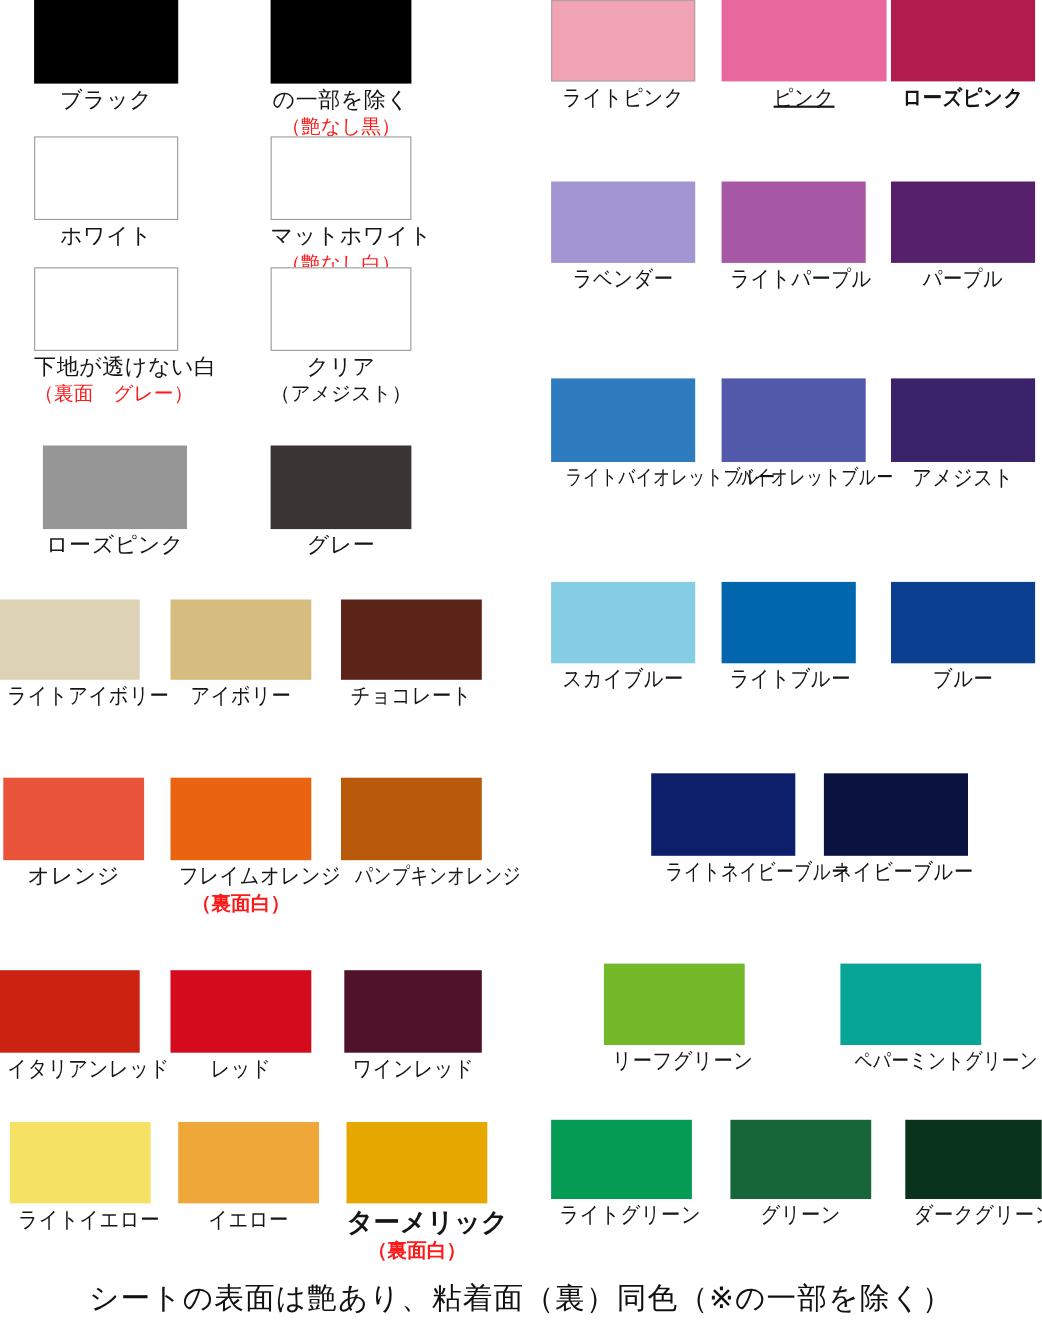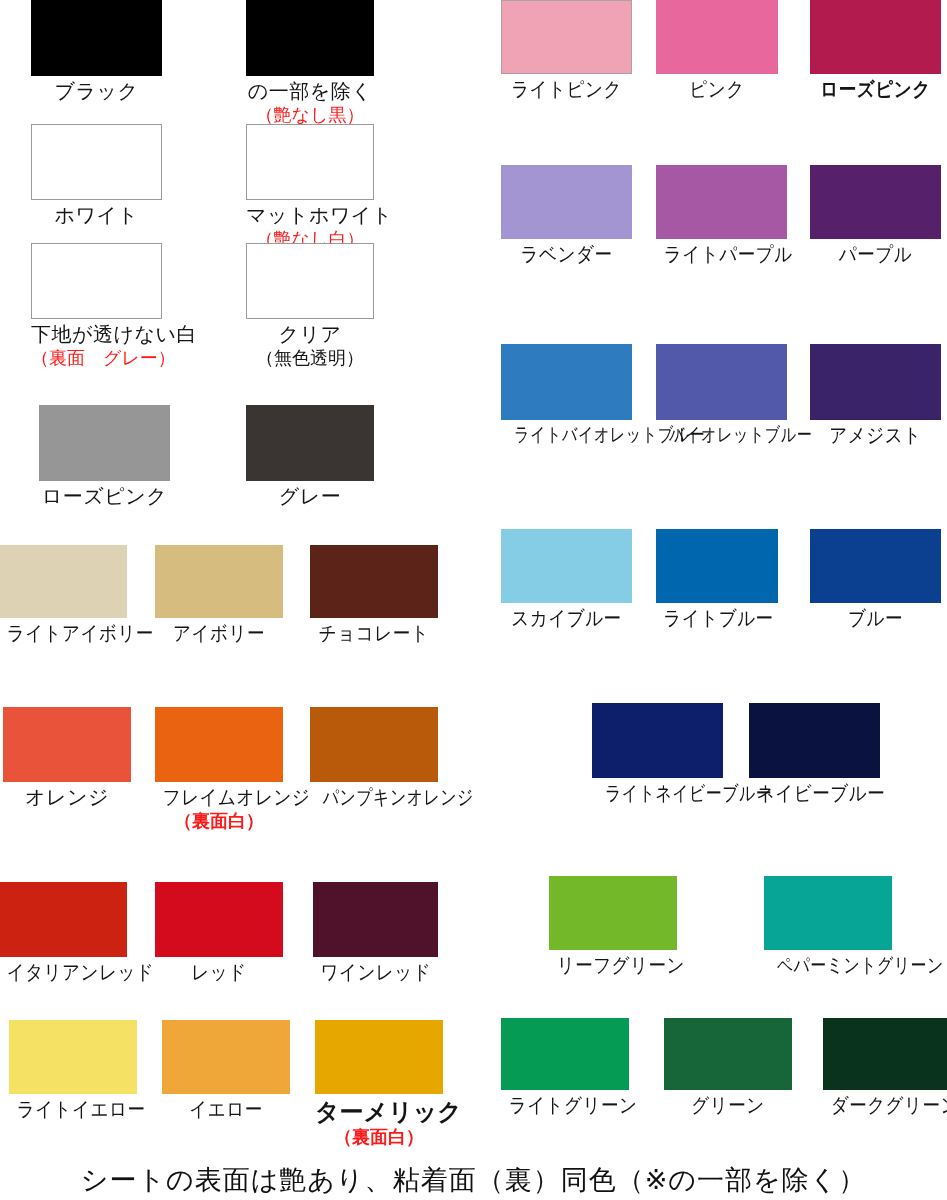--- a/index.html
+++ b/index.html
@@ -94,21 +94,21 @@
   </div>
 
   <div class="cell" style="left:31px;top:243px;width:131px;">
     <span class="chip bordered" style="height:76px;background:#ffffff;"></span>
     <div class="label">下地が透けない白</div>
     <div class="sub red">（裏面　グレー）</div>
   </div>
   <div class="cell" style="left:246px;top:243px;width:128px;">
     <span class="chip bordered" style="height:76px;background:#ffffff;"></span>
     <div class="label">クリア</div>
-    <div class="sub blk">（無色透明）</div>
+    <div class="sub blk">（アメジスト）</div>
   </div>
 
   <div class="cell" style="left:39px;top:405px;width:131px;">
     <span class="chip" style="height:76px;background:#969696;"></span>
     <div class="label">ローズピンク</div>
   </div>
   <div class="cell" style="left:246px;top:405px;width:128px;">
     <span class="chip" style="height:76px;background:#3a3533;"></span>
     <div class="label">グレー</div>
   </div>
@@ -164,21 +164,21 @@
   <div class="cell" style="left:315px;top:1020px;width:128px;">
     <span class="chip" style="height:74px;background:#e5a700;"></span>
     <div class="label big">ターメリック</div>
     <div class="sub red bold">（裏面白）</div>
   </div>
 
   <div class="cell" style="left:501px;top:0px;width:131px;">
     <span class="chip bordered" style="height:74px;background:#f0a3b4;border-color:#b0a0a4;"></span>
     <div class="label cond2">ライトピンク</div>
   </div>
-  <div class="cell" style="left:656px;top:0px;width:122px;">
+  <div class="cell" style="left:656px;top:0px;width:150px;text-decoration:underline;">
     <span class="chip" style="height:74px;background:#e8679c;"></span>
     <div class="label cond2">ピンク</div>
   </div>
   <div class="cell" style="left:810px;top:0px;width:131px;font-weight:bold;">
     <span class="chip" style="height:74px;background:#b11b4e;"></span>
     <div class="label cond2">ローズピンク</div>
   </div>
 
   <div class="cell" style="left:501px;top:165px;width:131px;">
     <span class="chip" style="height:74px;background:#a395d2;"></span>

